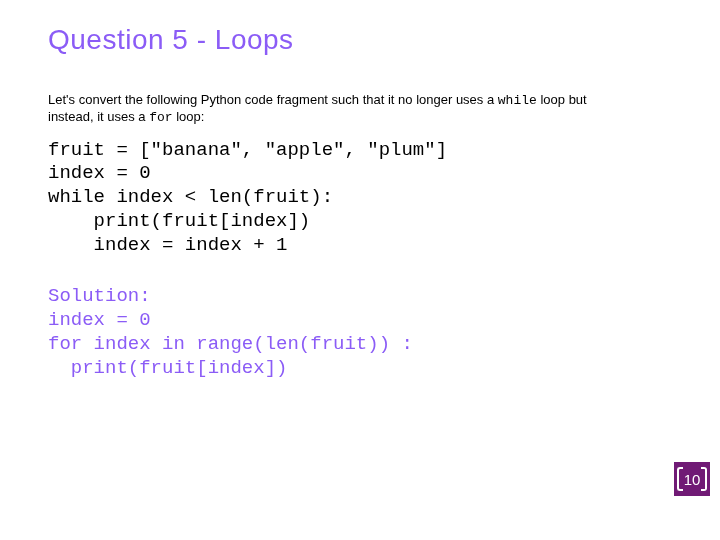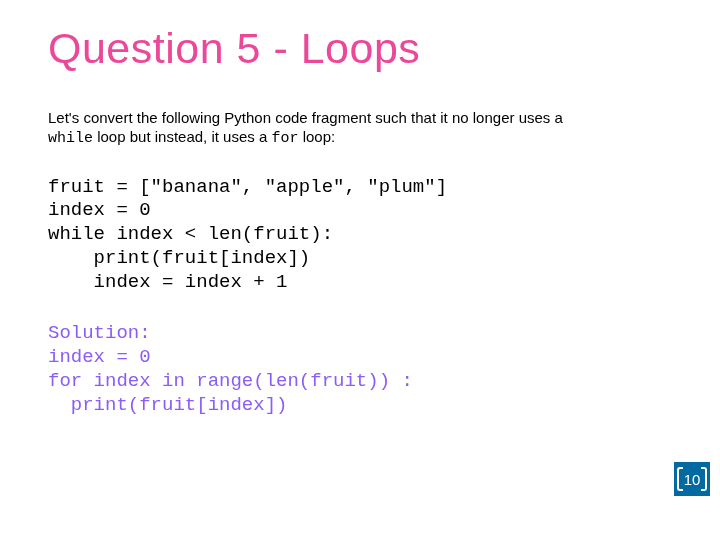--- a/index.html
+++ b/index.html
@@ -8,31 +8,31 @@
     height: 540px;
     background: #ffffff;
     font-family: Arial, Helvetica, sans-serif;
     position: relative;
     overflow: hidden;
   }
   .slide {
     padding: 24px 48px 0 48px;
   }
   .title {
-    font-size: 43px;
-    color: #ec4899;
+    font-size: 28px;
+    color: #8b5cf6;
     font-weight: 400;
     margin-bottom: 36px;
     letter-spacing: 0.5px;
   }
   .body-text {
-    font-size: 15px;
+    font-size: 13px;
     color: #000000;
     line-height: 1.25;
-    margin-bottom: 27px;
+    margin-bottom: 12px;
     max-width: 560px;
   }
   .mono {
     font-family: "Courier New", Courier, monospace;
   }
   .code-block {
     font-family: "Courier New", Courier, monospace;
     font-size: 19px;
     color: #000000;
     line-height: 1.25;
@@ -45,21 +45,21 @@
     color: #8b5cf6;
     line-height: 1.25;
     white-space: pre;
   }
   .page-badge {
     position: absolute;
     right: 10px;
     bottom: 44px;
     width: 36px;
     height: 34px;
-    background: #0369a1;
+    background: #701a75;
     display: flex;
     align-items: center;
     justify-content: center;
   }
   .page-badge .inner {
     color: #ffffff;
     font-size: 15px;
     position: relative;
   }
   .page-badge .bracket-left,

